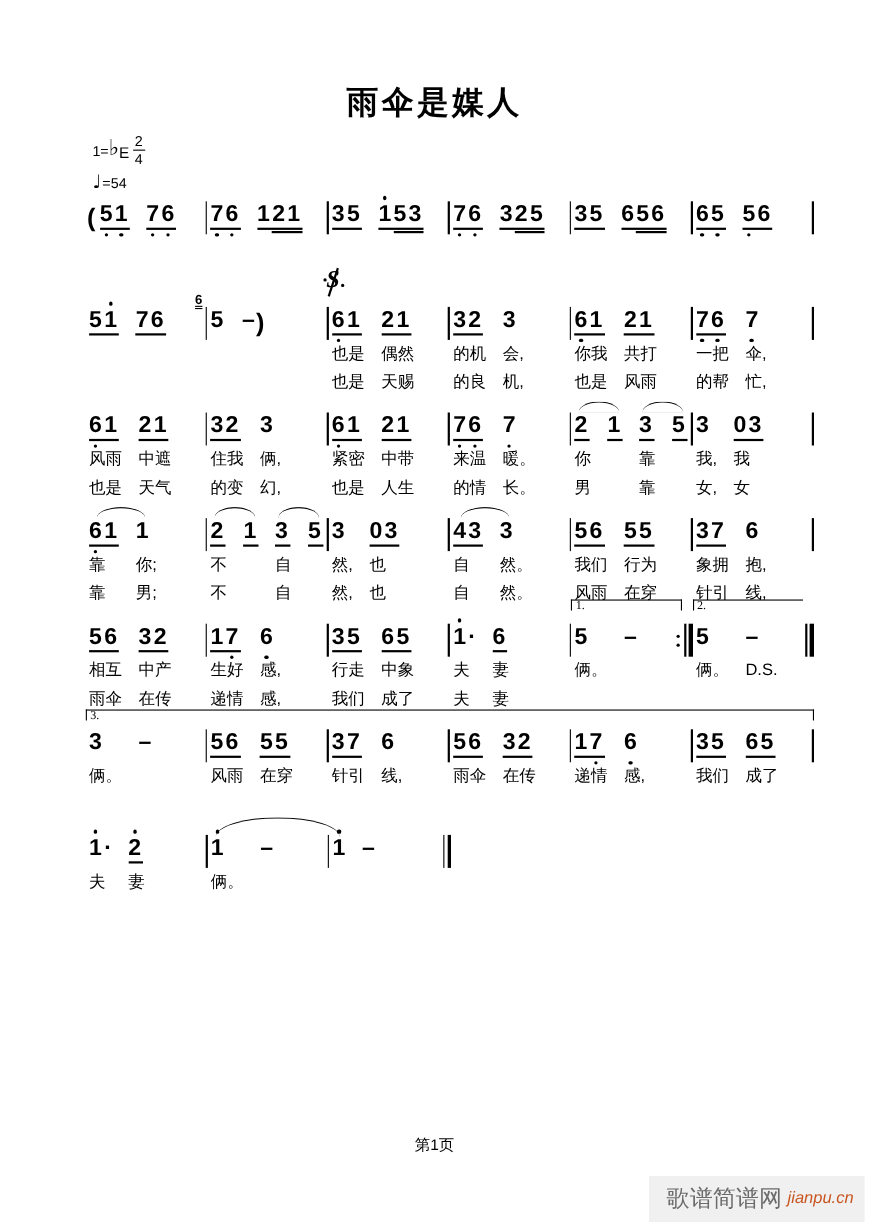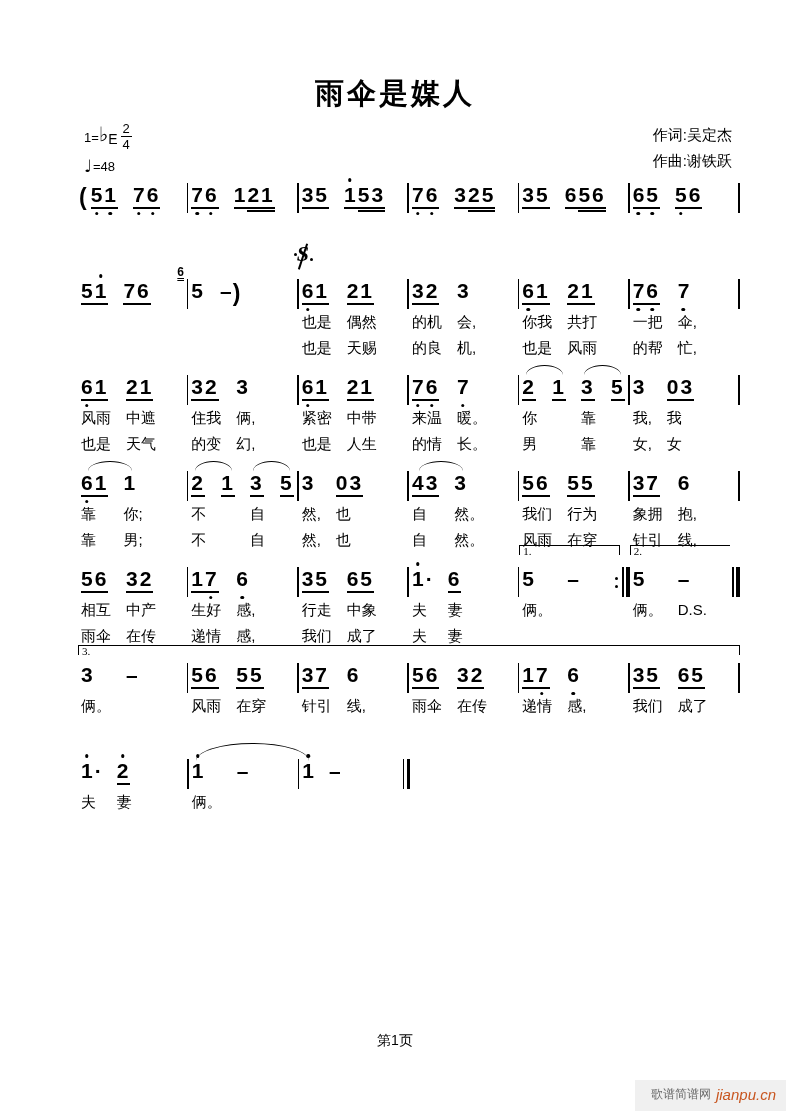--- a/index.html
+++ b/index.html
@@ -59,21 +59,21 @@
   .volta-full .vl{position:absolute;left:3px;top:-1px;font-size:11px;font-family:"Liberation Serif",serif;}
   .slur{position:absolute;height:9px;border-top:1.6px solid #000;
         border-radius:50% 50% 0 0 / 100% 100% 0 0;}
   .tie{position:absolute;height:17px;border-top:1.6px solid #000;
        border-radius:50% 50% 0 0 / 100% 100% 0 0;}
 
   
   .pagenum{position:absolute;left:0;right:0;top:1032px;text-align:center;font-size:14px;}
   .wm{position:absolute;right:4px;bottom:8px;background:#f0f0f0;padding:6px 10px 8px 16px;
       display:flex;align-items:center;}
-  .wm .site{color:#6b6b6b;font-family:Liberation Sans, sans-serif;font-size:12px;}
+  .wm .site{color:#6b6b6b;font-family:Liberation Sans, sans-serif;font-size:21px;}
   .wm .url{color:#c8551f;font-style:italic;font-weight:normal;font-size:15px;margin-left:5px;}
 </style>
 </head>
 <body>
 
 <div class="page">
 
   <div class="title">雨伞是媒人</div>
 
   <div class="meta-left">
@@ -81,28 +81,24 @@
       <span class="keyprefix">1=</span>
       <span class="flat">♭</span>
       <span class="keyletter">E</span>
       <span class="frac">
         <span class="num">2</span>
         <span class="den">4</span>
       </span>
     </div>
     <div class="tempoline">
       <span class="qnote">♩</span>
-      <span class="tempoeq">=48</span>
+      <span class="tempoeq">=54</span>
     </div>
   </div>
 
-  <div class="credits">
-    <div>作词:吴定杰</div>
-    <div>作曲:谢铁跃</div>
-  </div>
 
   <div class="score" id="score">
       <div class="system">
         <div class="line">
           <div class="measure">
             <div class="prefix">(</div>
             <div class="mgrid" style="grid-template-columns: repeat(2, max-content);">
               <div class="group"><div class="ch">5<div class="dotB"></div></div><div class="ch">1<div class="dotB"></div></div><div class="beam"></div></div>
               <div class="group"><div class="ch">7<div class="dotB"></div></div><div class="ch">6<div class="dotB"></div></div><div class="beam"></div></div>
             </div>

